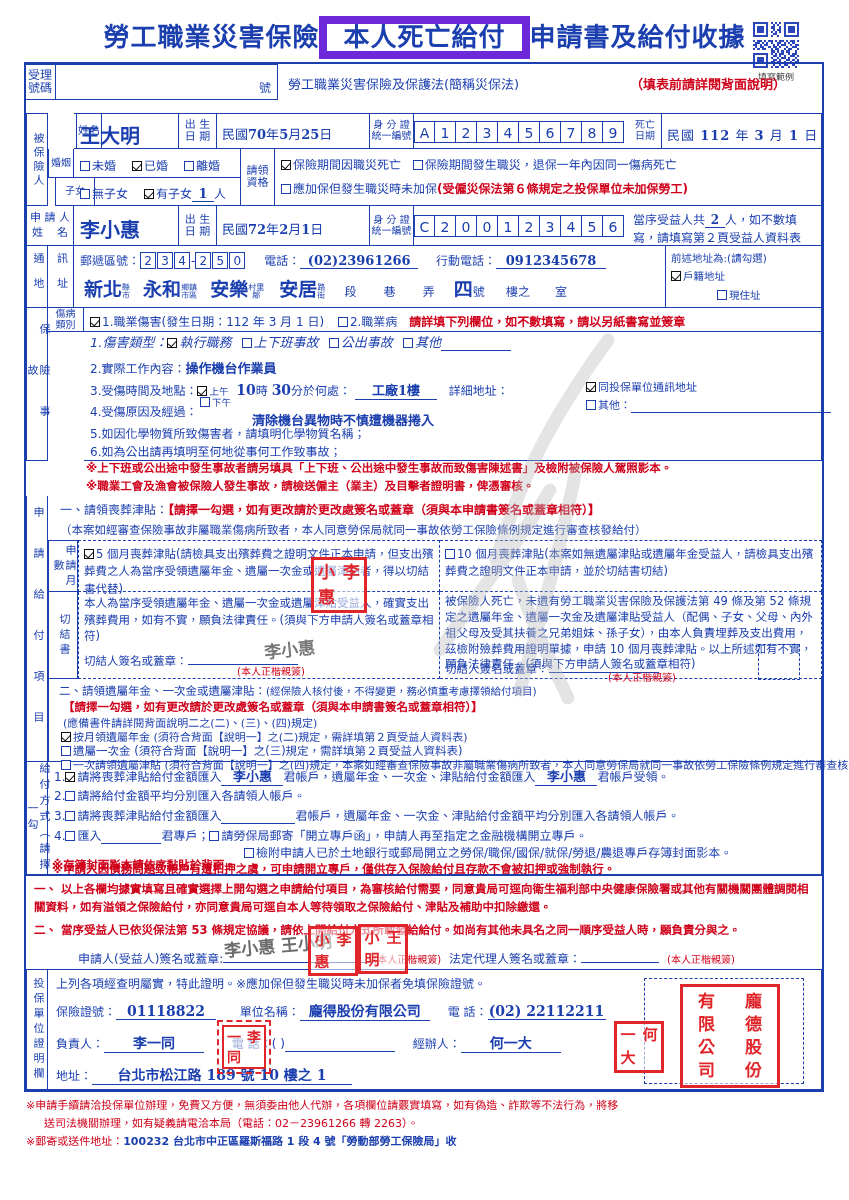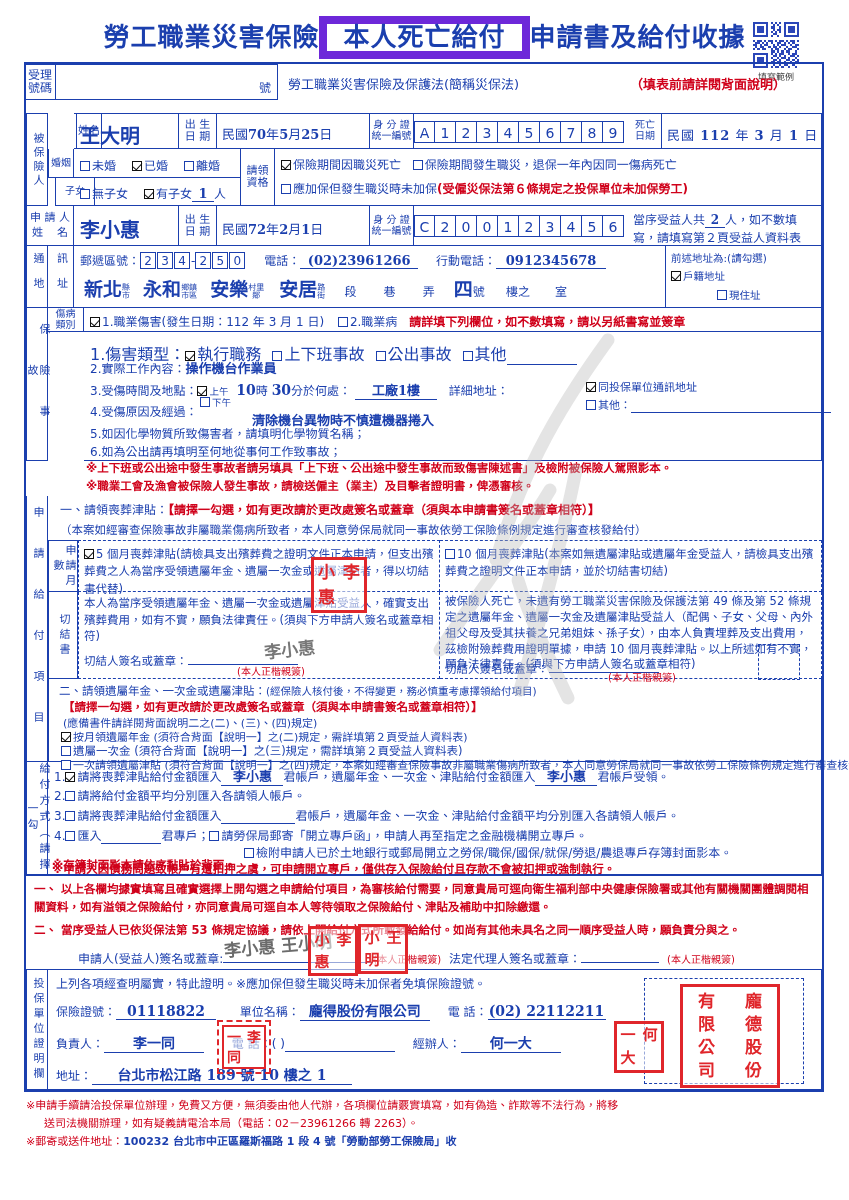--- a/index.html
+++ b/index.html
@@ -392,21 +392,21 @@
   </div>
   <div class="cell bx" style="left:84px;top:308px;width:738px;height:24px;border-top:none;border-left:none;">
     <div style="position:absolute;left:6px;top:4px;font-size:12px;white-space:nowrap;">
       <span class="cb blk on"></span><span>1.職業傷害(發生日期：112 年 3 月 1 日)</span>
       <span class="cb" style="margin-left:10px"></span><span>2.職業病</span>
       <span class="red bold" style="margin-left:8px">請詳填下列欄位，如不數填寫，請以另紙書寫並簽章</span>
     </div>
   </div>
 
   <div class="cell bx" style="left:84px;top:332px;width:738px;height:129px;border-top:none;border-left:none;">
-    <div style="position:absolute;left:6px;top:9px;font-size:16px;white-space:nowrap;">
+    <div style="position:absolute;left:6px;top:0;font-size:13px;white-space:nowrap;font-style:italic;">
       <span>1.傷害類型：</span><span class="cb blk on"></span><span>執行職務</span>
       <span class="cb" style="margin-left:6px"></span><span>上下班事故</span>
       <span class="cb" style="margin-left:6px"></span><span>公出事故</span>
       <span class="cb" style="margin-left:6px"></span><span>其他</span><span class="ul" style="width:70px">&nbsp;</span>
     </div>
     <div style="position:absolute;left:6px;top:26px;font-size:12px;white-space:nowrap;">
       <span>2.實際工作內容：</span><span class="hand" style="font-size:13px">操作機台作業員</span>
     </div>
     <div style="position:absolute;left:6px;top:48px;font-size:12px;white-space:nowrap;">
       <span>3.受傷時間及地點：</span><span class="cb blk on"></span><span class="xs">上午</span>

